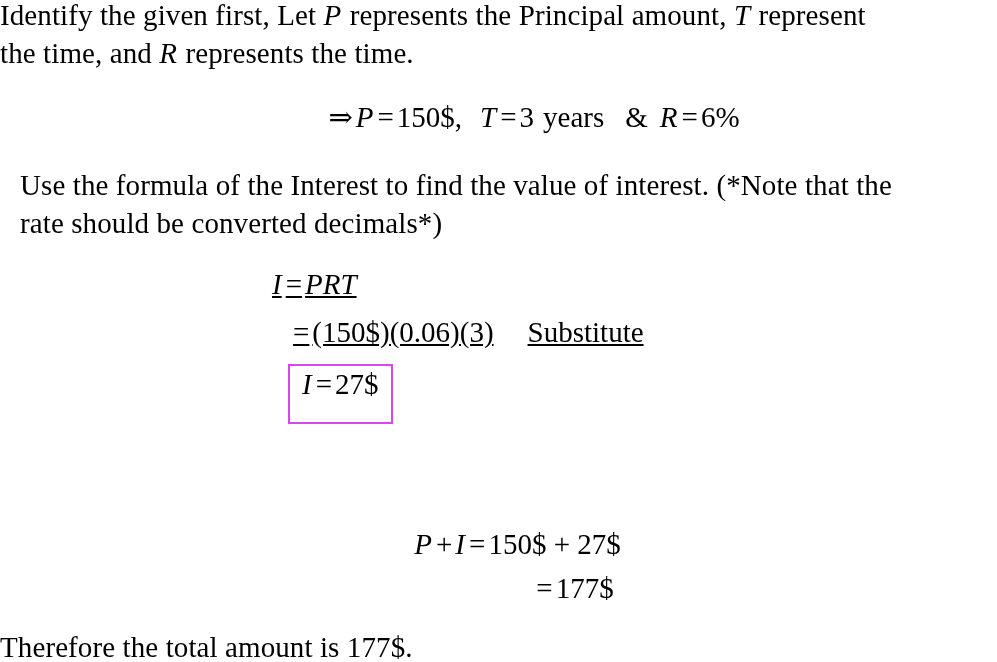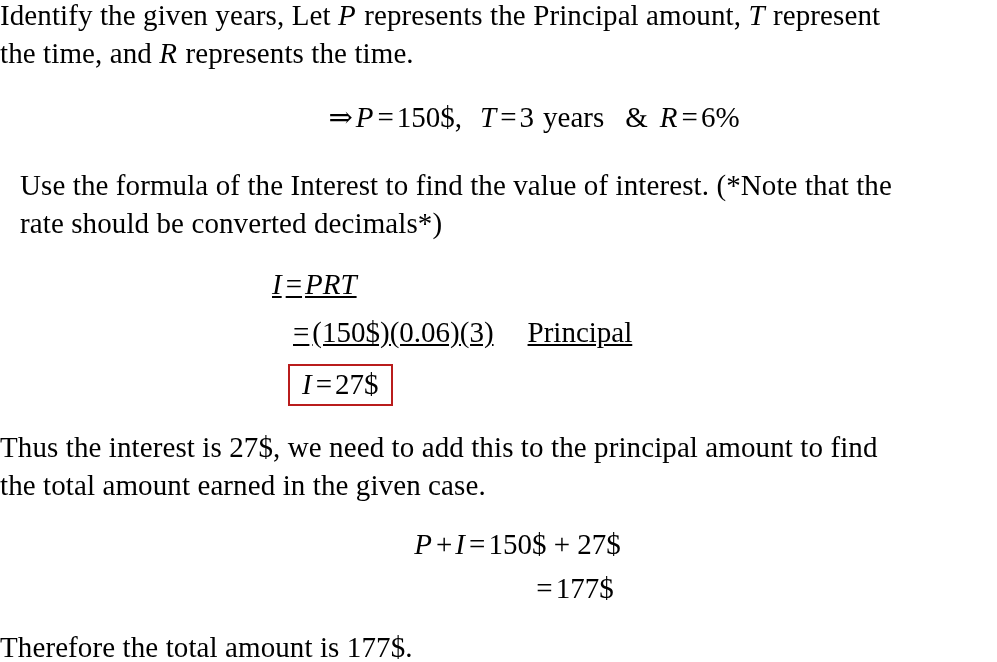--- a/index.html
+++ b/index.html
@@ -82,22 +82,22 @@
   .drow {
     display: block;
     height: 48px;
     white-space: nowrap;
   }
   .drow.indent { padding-left: 18px; }
   .drow.boxrow { padding-left: 16px; height: 44px; }
 
   .boxed {
     display: inline-block;
-    border: 2px solid #b91c1c;
-    padding: 3px 12px 5px 12px;
+    border: 2px solid #d946ef;
+    padding: 3px 12px 23px 12px;
     line-height: 30px;
     white-space: nowrap;
   }
 
   
   .finalblock {
     position: absolute;
     left: 0;
     top: 528px;
     width: 997px;
@@ -113,47 +113,43 @@
   }
   .frow .shiftA { display: inline-block; }
   .frow .shiftB { display: inline-block; padding-left: 112px; }
 </style>
 </head>
 <body>
 
 <div class="page">
 
   <div class="para" style="top:-4px;">
-    <span class="ln"><span>Identify the given years, Let </span><span class="mvar">P</span><span> represents the Principal amount, </span><span class="mvar">T</span><span> represent</span></span>
+    <span class="ln"><span>Identify the given first, Let </span><span class="mvar">P</span><span> represents the Principal amount, </span><span class="mvar">T</span><span> represent</span></span>
     <span class="ln"><span>the time, and </span><span class="mvar">R</span><span> represents the time.</span></span>
   </div>
 
   <div class="display center" style="top:100px;">
     <span class="mop">⇒</span><span class="mvar">P</span><span class="mop">=</span><span class="mnum">150$,</span><span class="sp-md"></span><span class="mvar">T</span><span class="mop">=</span><span class="mnum">3</span><span class="sp-sm"></span><span class="mtext">years</span><span class="sp-md"></span><span class="mop">&amp;</span><span class="sp-sm"></span><span class="mvar">R</span><span class="mop">=</span><span class="mnum">6%</span>
   </div>
 
   <div class="para" style="top:166px;margin-left:20px;">
     <span class="ln">Use the formula of the Interest to find the value of interest. (*Note that the</span>
     <span class="ln">rate should be converted decimals*)</span>
   </div>
 
   <div class="derivation">
 
     <span class="drow"><span class="mvar">I</span><span class="mop">=</span><span class="mvar">PRT</span></span>
 
-    <span class="drow indent"><span class="mop">=</span><span class="mnum">(150$)(0.06)(3)</span><span class="sp-lg"></span><span class="mtext">Principal</span></span>
+    <span class="drow indent"><span class="mop">=</span><span class="mnum">(150$)(0.06)(3)</span><span class="sp-lg"></span><span class="mtext">Substitute</span></span>
 
     <span class="drow boxrow"><span class="boxed"><span class="mvar">I</span><span class="mop">=</span><span class="mnum">27$</span></span></span>
 
   </div>
 
-  <div class="para" style="top:428px;">
-    <span class="ln">Thus the interest is 27$, we need to add this to the principal amount to find</span>
-    <span class="ln">the total amount earned in the given case.</span>
-  </div>
 
   <div class="finalblock">
     <span class="frow"><span class="shiftA"><span class="mvar">P</span><span class="mop">+</span><span class="mvar">I</span><span class="mop">=</span><span class="mnum">150$ + 27$</span></span></span>
     <span class="frow"><span class="shiftB"><span class="mop">=</span><span class="mnum">177$</span></span></span>
   </div>
 
   <div class="para" style="top:628px;">
     <span class="ln">Therefore the total amount is 177$.</span>
   </div>
 

